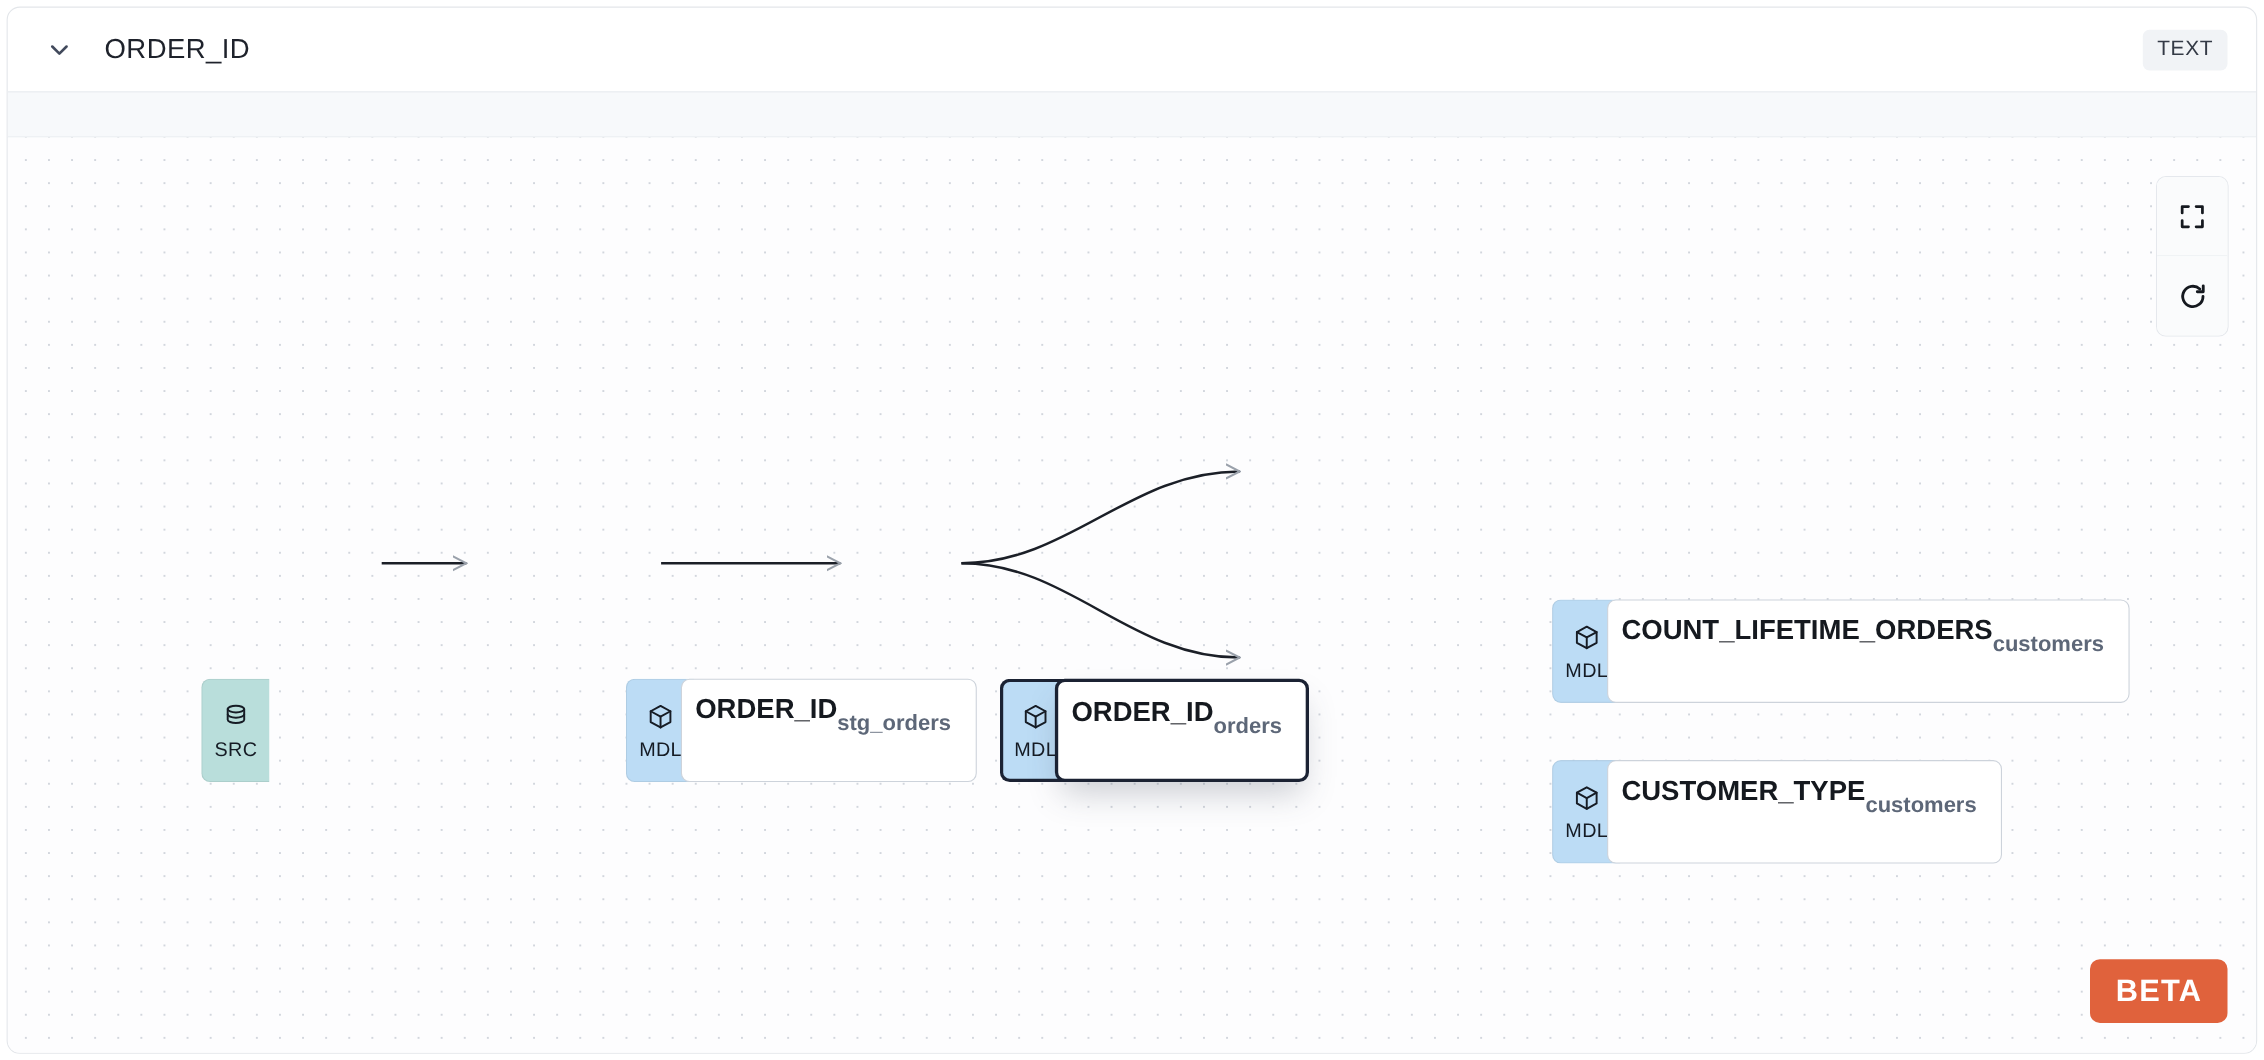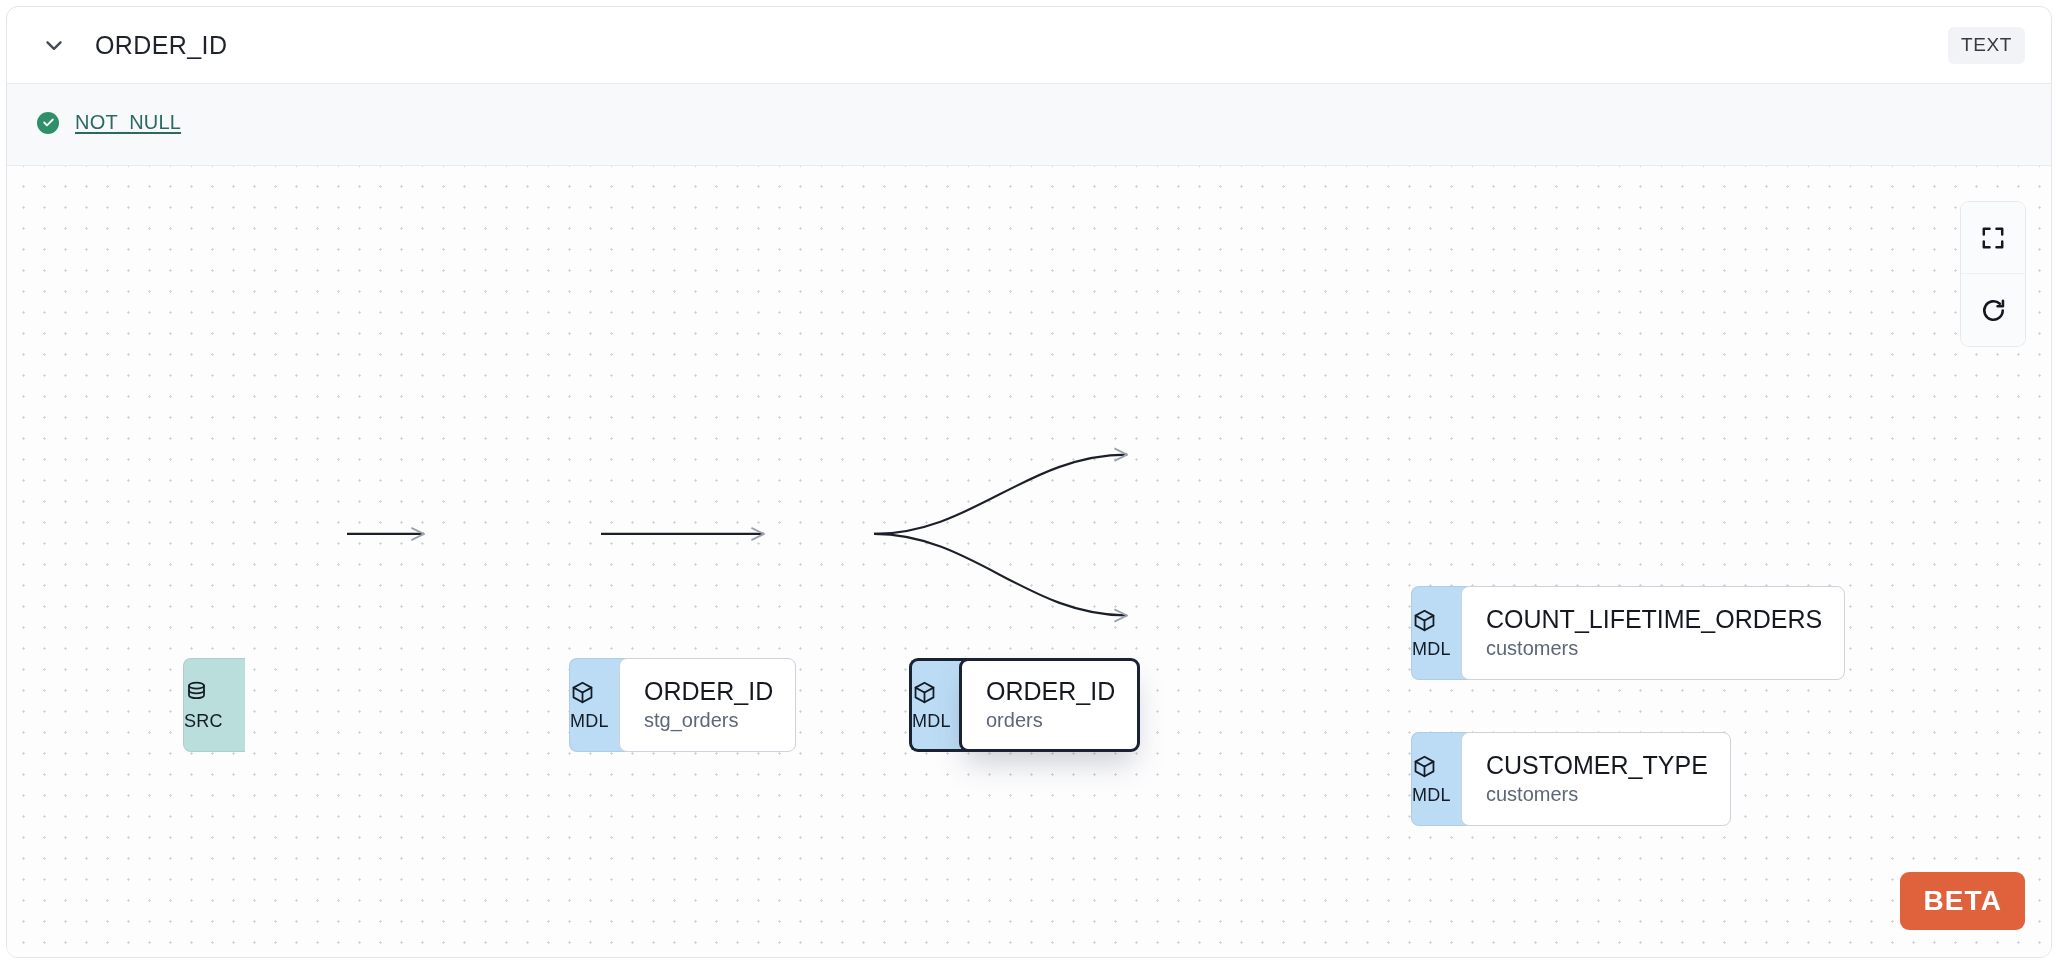--- a/index.html
+++ b/index.html
@@ -134,20 +134,21 @@
     display: flex;
     align-items: stretch;
     height: 94px;
   }
   .node-badge {
     width: 62px;
     flex: 0 0 62px;
     border-radius: 8px 0 0 8px;
     display: flex;
     flex-direction: column;
+    align-items: center;
     justify-content: center;
     gap: 1px;
     border: 1px solid rgba(0,0,0,0.07);
     border-right: none;
     position: relative;
     z-index: 1;
   }
   .node-badge.src { background: #b9dedb; }
   .node-badge.mdl { background: #bcdcf5; }
   .badge-icon { display: block; }
@@ -155,40 +156,40 @@
     font-size: 18px;
     color: #151b24;
     letter-spacing: 0.3px;
     line-height: 1;
     margin-top: 2px;
   }
   .node-body {
     background: #ffffff;
     border: 1px solid #cdd3db;
     border-radius: 8px;
-    padding: 13px 22px 13px 24px;
-    display: flex;
-    flex-direction: column;
+    padding: 13px 22px 13px 12px;
+    display: flex;
     justify-content: center;
     margin-left: -12px;
     position: relative;
     z-index: 2;
     min-height: 94px;
+    font-weight: bold;
   }
   .node-name {
     font-size: 25px;
     color: #15191f;
     line-height: 1.15;
     white-space: nowrap;
   }
   .node-sub {
     font-size: 20px;
     color: #5d6778;
     line-height: 1.25;
-    margin-top: 3px;
+    margin-top: 15px;
     white-space: nowrap;
   }
 
   
   .node.selected { z-index: 6; }
   .node.selected .node-badge {
     border: 3px solid #1b2233;
     border-right: none;
     border-radius: 9px 0 0 9px;
   }
@@ -259,28 +260,20 @@
           <polyline points="6 9.5 12 15.5 18 9.5"></polyline>
         </svg>
       </div>
       <div class="col-title">ORDER_ID</div>
       <div class="header-spacer"></div>
       <div class="type-badge">TEXT</div>
     </div>
 
 
     <div class="tests">
-      <div class="test-row">
-        <span class="check-icon">
-          <svg width="13" height="13" viewBox="0 0 24 24" fill="none" stroke="#ffffff" stroke-width="3.4" stroke-linecap="round" stroke-linejoin="round">
-            <polyline points="20 6.5 9.2 17.2 4 12"></polyline>
-          </svg>
-        </span>
-        <a class="test-link">NOT_NULL</a>
-      </div>
     </div>
 
     <div class="canvas">
 
       <svg class="edges" viewBox="0 0 2044 718" preserveAspectRatio="none">
         <defs>
           <marker id="arrow" viewBox="0 0 10 10" refX="9" refY="5" markerWidth="7" markerHeight="7" orient="auto-start-reverse">
             <path d="M 0 1 L 9 5 L 0 9" fill="none" stroke="#9aa1ab" stroke-width="1.2"></path>
           </marker>
         </defs>

